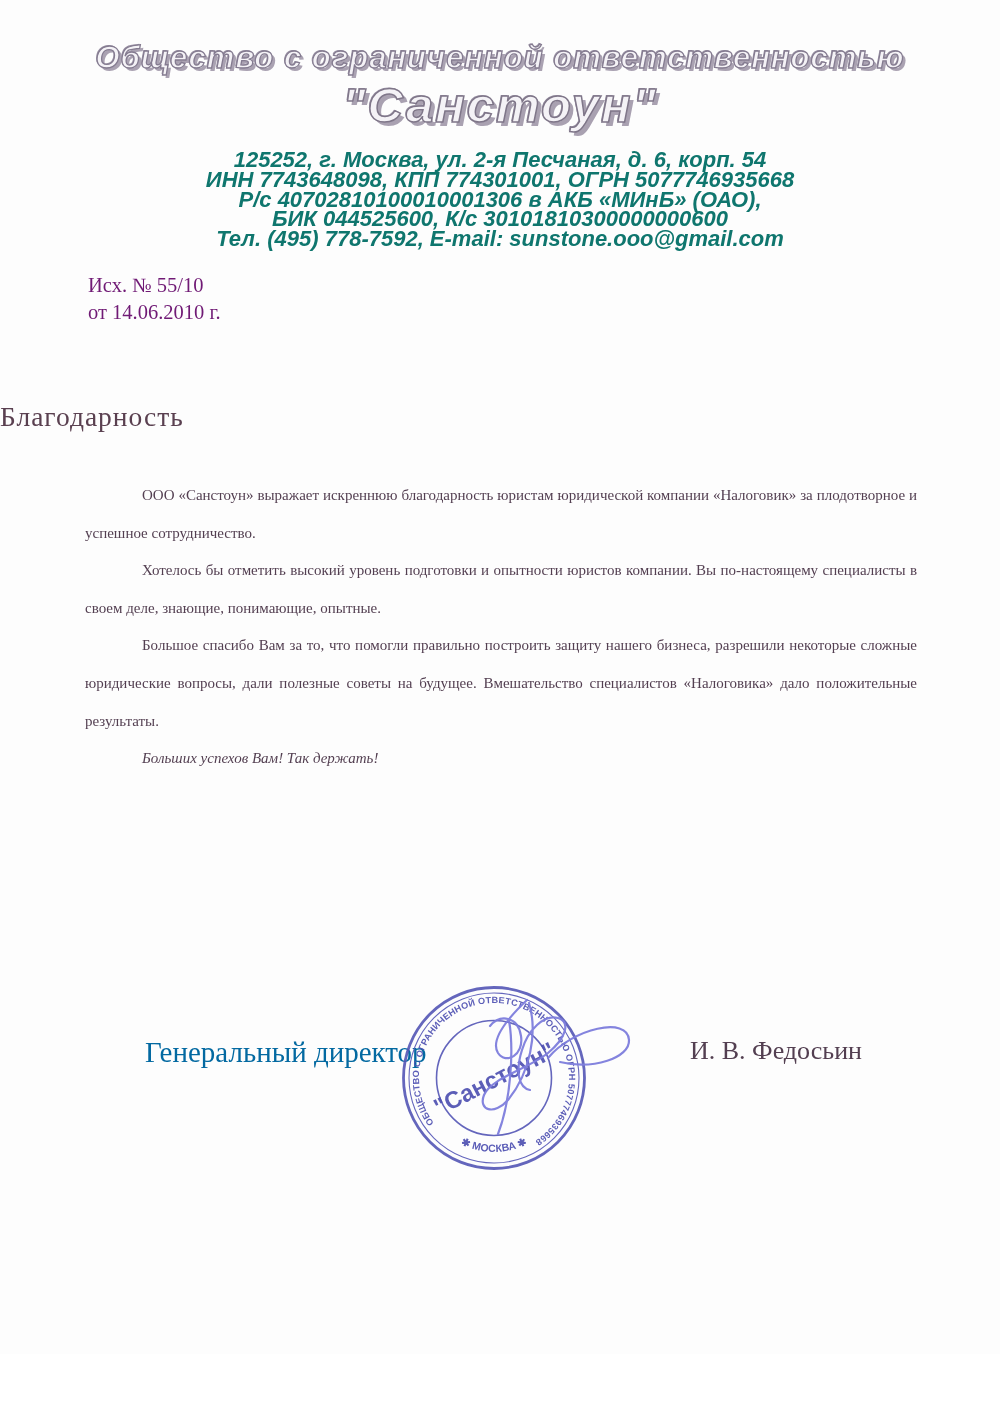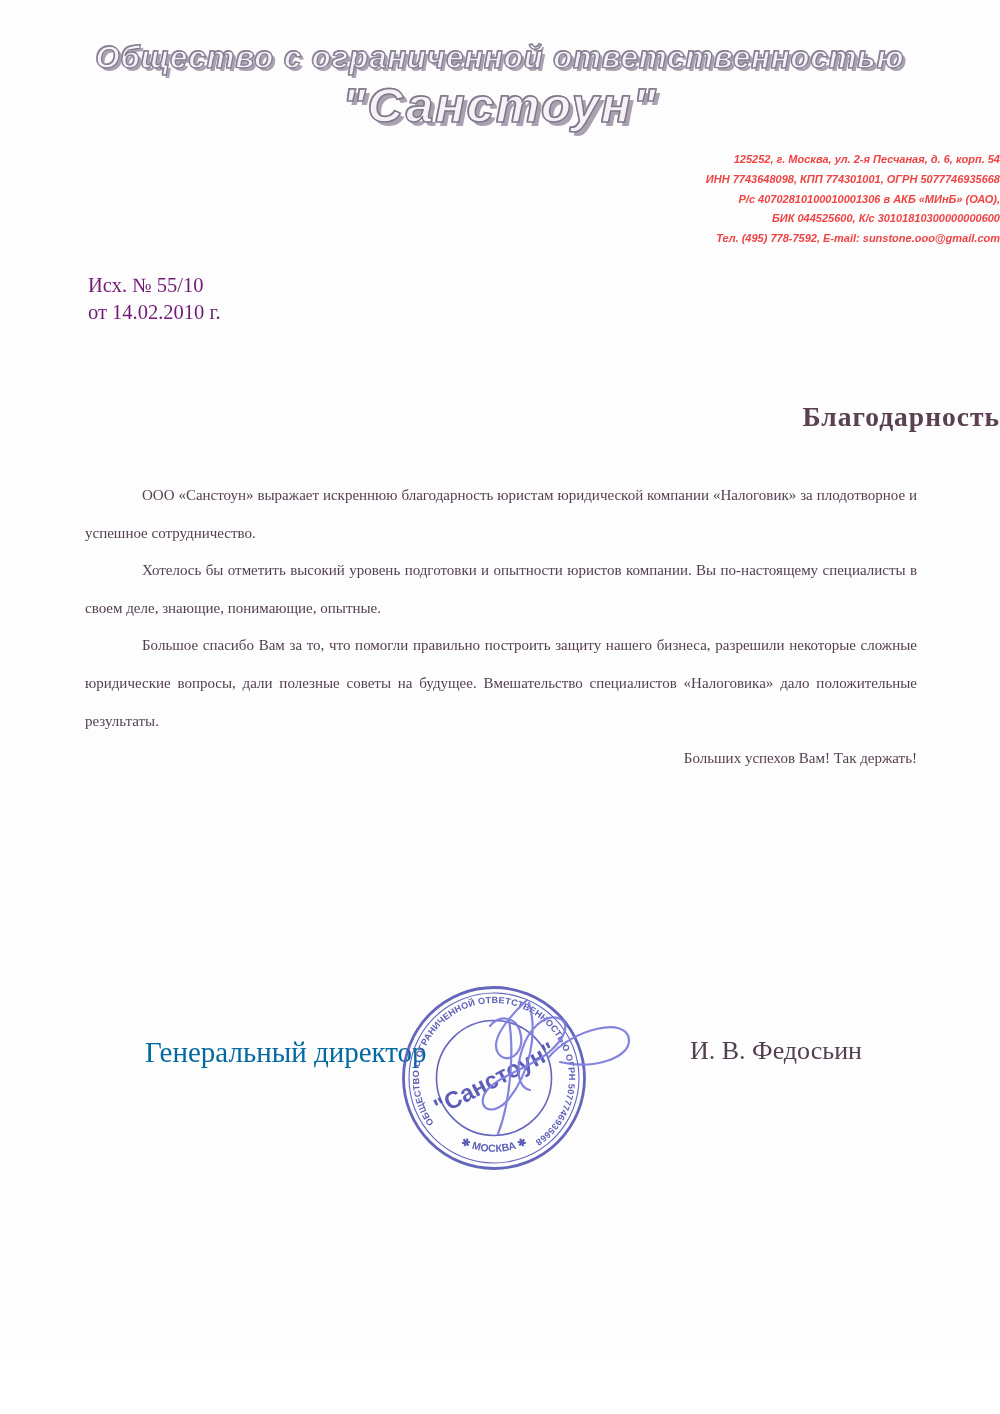--- a/index.html
+++ b/index.html
@@ -32,51 +32,51 @@
     font-family:"Liberation Sans", sans-serif;
     font-style:italic;font-weight:900;
     font-size:49px;letter-spacing:2px;
     margin-top:1px;
     color:#f4f2f6;
     -webkit-text-stroke:1.5px #7f7689;
     text-shadow:4px 4px 0 #a9a1b1, -1px -1px 0 #9c94a6;
   }
   .contacts{
     position:absolute;top:150px;left:0;width:1000px;
-    text-align:right;
+    text-align:center;
     font-family:"Liberation Sans", sans-serif;
     font-style:italic;font-weight:bold;
-    font-size:11px;line-height:19.8px;
-    color:#ef4444;
+    font-size:22px;line-height:19.8px;
+    color:#0f766e;
   }
   
   .ref{
     position:absolute;top:272px;left:88px;
     font-size:20.5px;line-height:27px;
     color:#701a75;
   }
   
   .title{
     position:absolute;top:401px;left:0;width:1000px;
-    text-align:right;
-    font-weight:bold;font-size:27.5px;letter-spacing:1px;
+    text-align:left;
+    font-weight:normal;font-size:27.5px;letter-spacing:1px;
     color:#5a4050;
   }
   
   .body-text{
     position:absolute;top:477px;left:85px;width:832px;
     color:#533f51;
   }
   .body-text p{
     margin:0;
     font-size:15px;line-height:37.6px;
     text-indent:57px;
     text-align:justify;
   }
-  .body-text p:last-child{text-align:right;}
+  .body-text p:last-child{text-align:left;font-style:italic;}
   
   .sig-position{
     position:absolute;top:1036px;left:145px;
     font-size:29px;color:#0369a1;
   }
   .sig-name{
     position:absolute;top:1036px;left:690px;
     font-size:26px;color:#533f51;
   }
   
@@ -109,21 +109,21 @@
   <div class="contacts">
     <div>125252, г. Москва, ул. 2-я Песчаная, д. 6, корп. 54</div>
     <div>ИНН 7743648098, КПП 774301001, ОГРН 5077746935668</div>
     <div>Р/с 40702810100010001306 в АКБ «МИнБ» (ОАО),</div>
     <div>БИК 044525600, К/с 30101810300000000600</div>
     <div>Тел. (495) 778-7592, E-mail: sunstone.ooo@gmail.com</div>
   </div>
 
   <div class="ref">
     <div>Исх. № 55/10</div>
-    <div>от 14.02.2010 г.</div>
+    <div>от 14.06.2010 г.</div>
   </div>
 
   <div class="title">Благодарность</div>
 
   <div class="body-text">
     <p>ООО «Санстоун» выражает искреннюю благодарность юристам юридической компании «Налоговик» за плодотворное и успешное сотрудничество.</p>
     <p>Хотелось бы отметить высокий уровень подготовки и опытности юристов компании. Вы по-настоящему специалисты в своем деле, знающие, понимающие, опытные.</p>
     <p>Большое спасибо Вам за то, что помогли правильно построить защиту нашего бизнеса, разрешили некоторые сложные юридические вопросы, дали полезные советы на будущее. Вмешательство специалистов «Налоговика» дало положительные результаты.</p>
     <p>Больших успехов Вам! Так держать!</p>
   </div>

